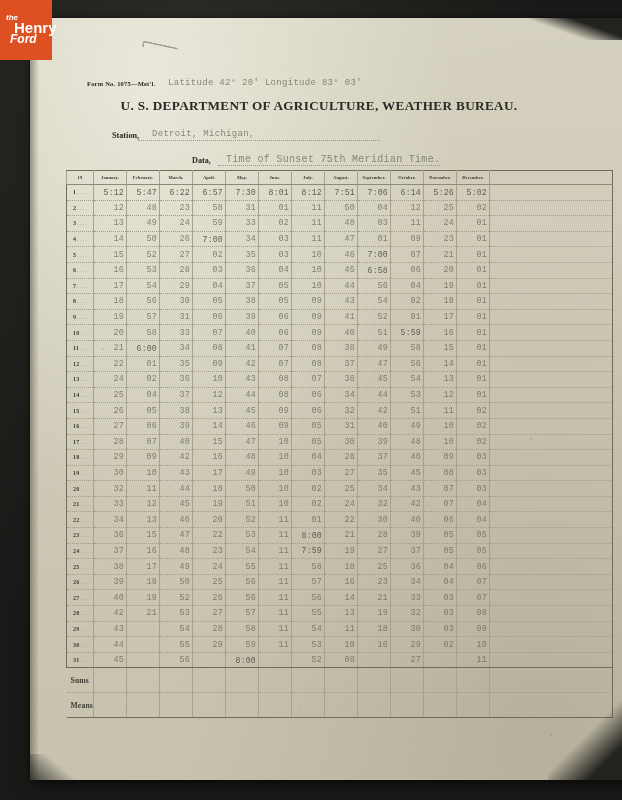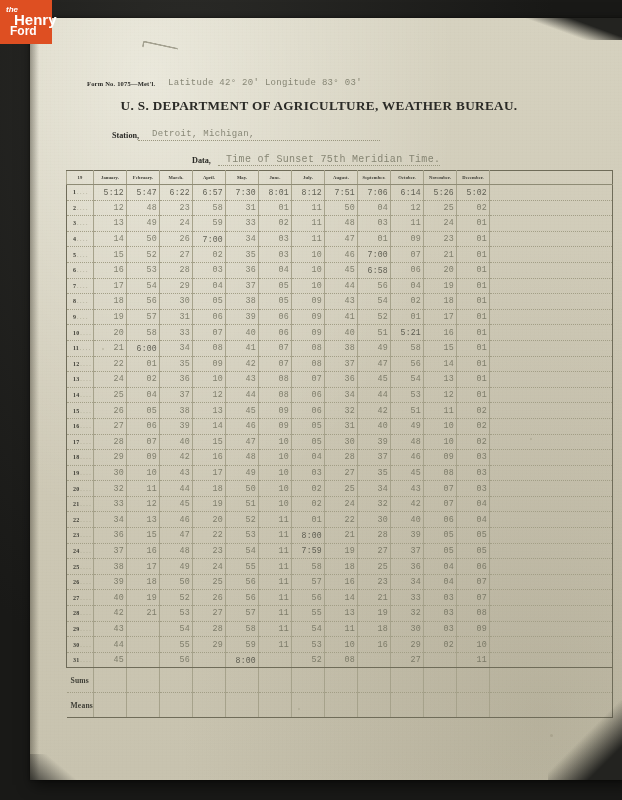--- a/index.html
+++ b/index.html
@@ -56,37 +56,37 @@
     background:linear-gradient(90deg, rgba(60,56,44,.45) 0%, rgba(60,56,44,0) 100%);
   }
   #staple{
     position:absolute;left:112px;top:26px;width:34px;height:5px;
     border-top:2px solid #8d8a78;border-left:2px solid #8d8a78;
     transform:rotate(12deg);opacity:.75;border-radius:2px;
   }
 
   
   #logo{
-    position:absolute;left:0;top:0;width:52px;height:44px;
+    position:absolute;left:0;top:0;width:52px;height:60px;
     background:#de4f22;
     display:flex;flex-direction:column;justify-content:center;
     padding-left:6px;box-sizing:border-box;
     z-index:40;
   }
   #logo .l-the{
     color:#fff;font-family:"Liberation Sans",sans-serif;
     font-size:8px;font-weight:700;line-height:8px;font-style:italic;
   }
   #logo .l-henry{
     color:#fff;font-family:"Liberation Sans",sans-serif;
     font-size:15px;font-weight:700;line-height:11px;margin-left:8px;
   }
   #logo .l-ford{
     color:#fff;font-family:"Liberation Sans",sans-serif;
-    font-size:12px;font-weight:700;line-height:13px;margin-left:4px;
+    font-size:12px;font-weight:700;line-height:13px;margin-left:4px;font-style:italic;
   }
 
   
   .printed{color:#2a2a26;}
   #formno{
     position:absolute;left:57px;top:62px;
     font-family:"Liberation Serif",serif;font-weight:700;
     font-size:6.5px;letter-spacing:.2px;white-space:nowrap;
   }
   #title{
@@ -381,21 +381,21 @@
             <td class="daycell"><span>10</span><span class="dots">․․․․</span></td>
             <td>20</td>
             <td>58</td>
             <td>33</td>
             <td>07</td>
             <td>40</td>
             <td>06</td>
             <td>09</td>
             <td>40</td>
             <td>51</td>
-            <td class="full">5:21</td>
+            <td class="full">5:59</td>
             <td>16</td>
             <td>01</td>
             <td class="c-rem"></td>
           </tr>
           <tr>
             <td class="daycell"><span>11</span><span class="dots">․․․․</span></td>
             <td>21</td>
             <td class="full">6:00</td>
             <td>34</td>
             <td>08</td>

